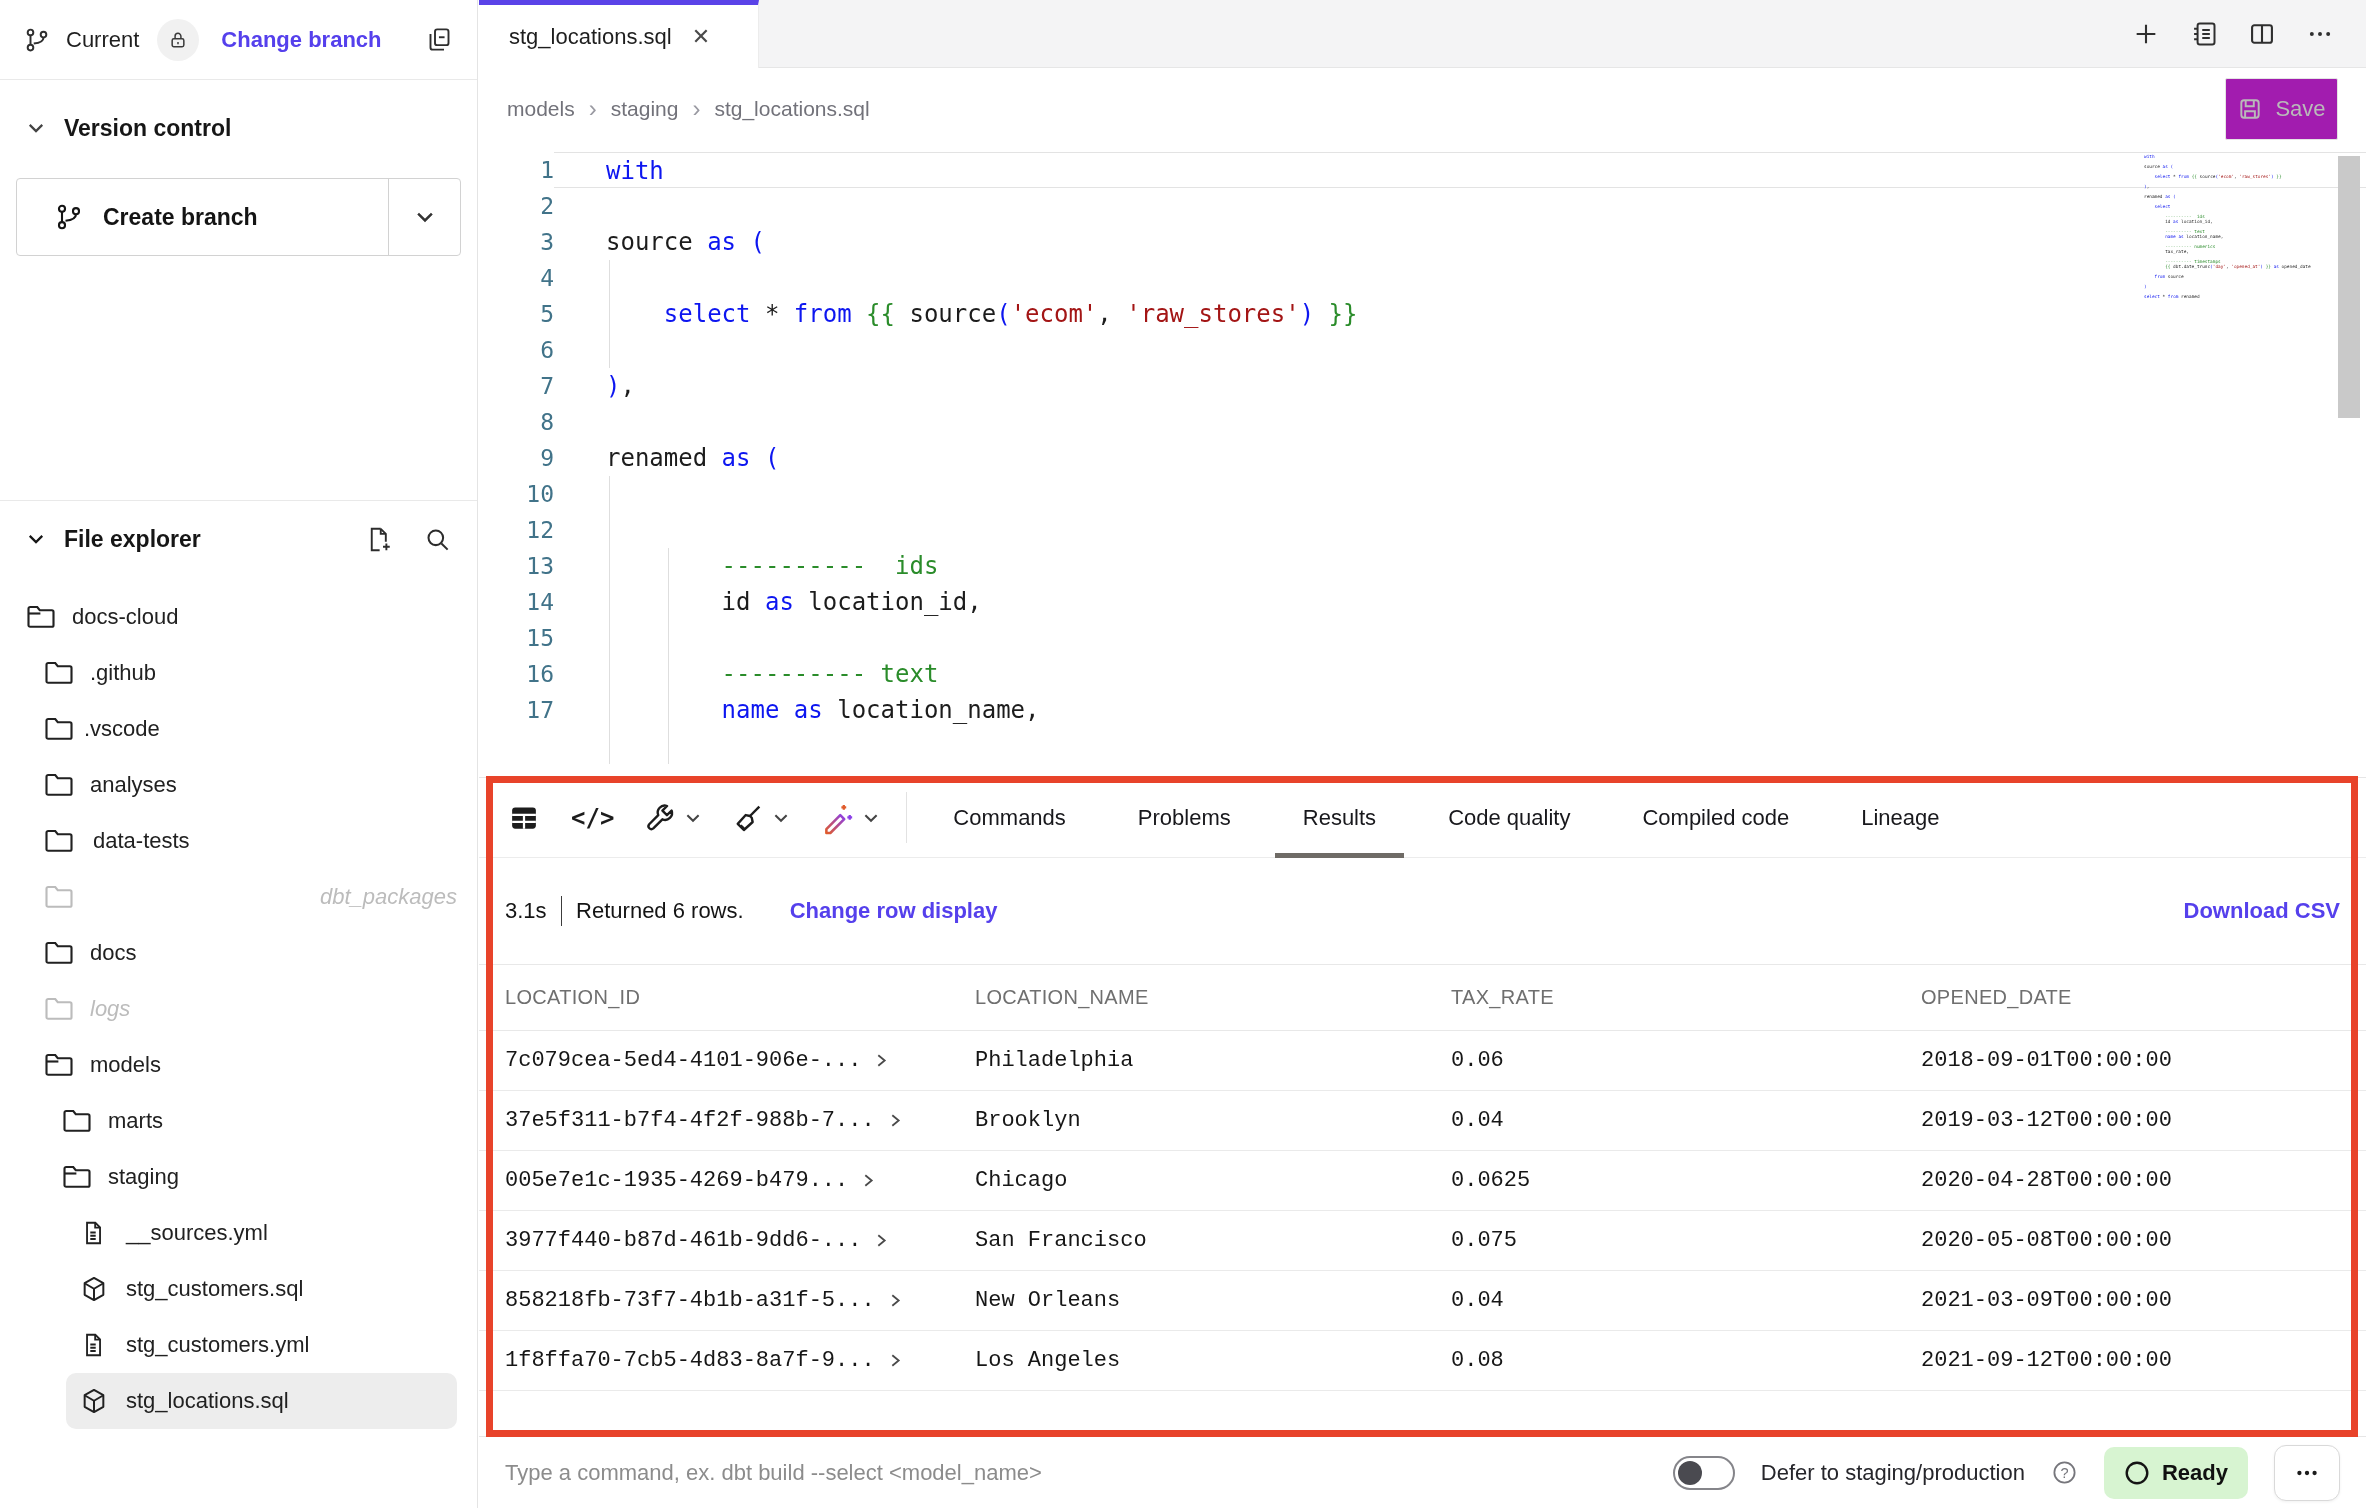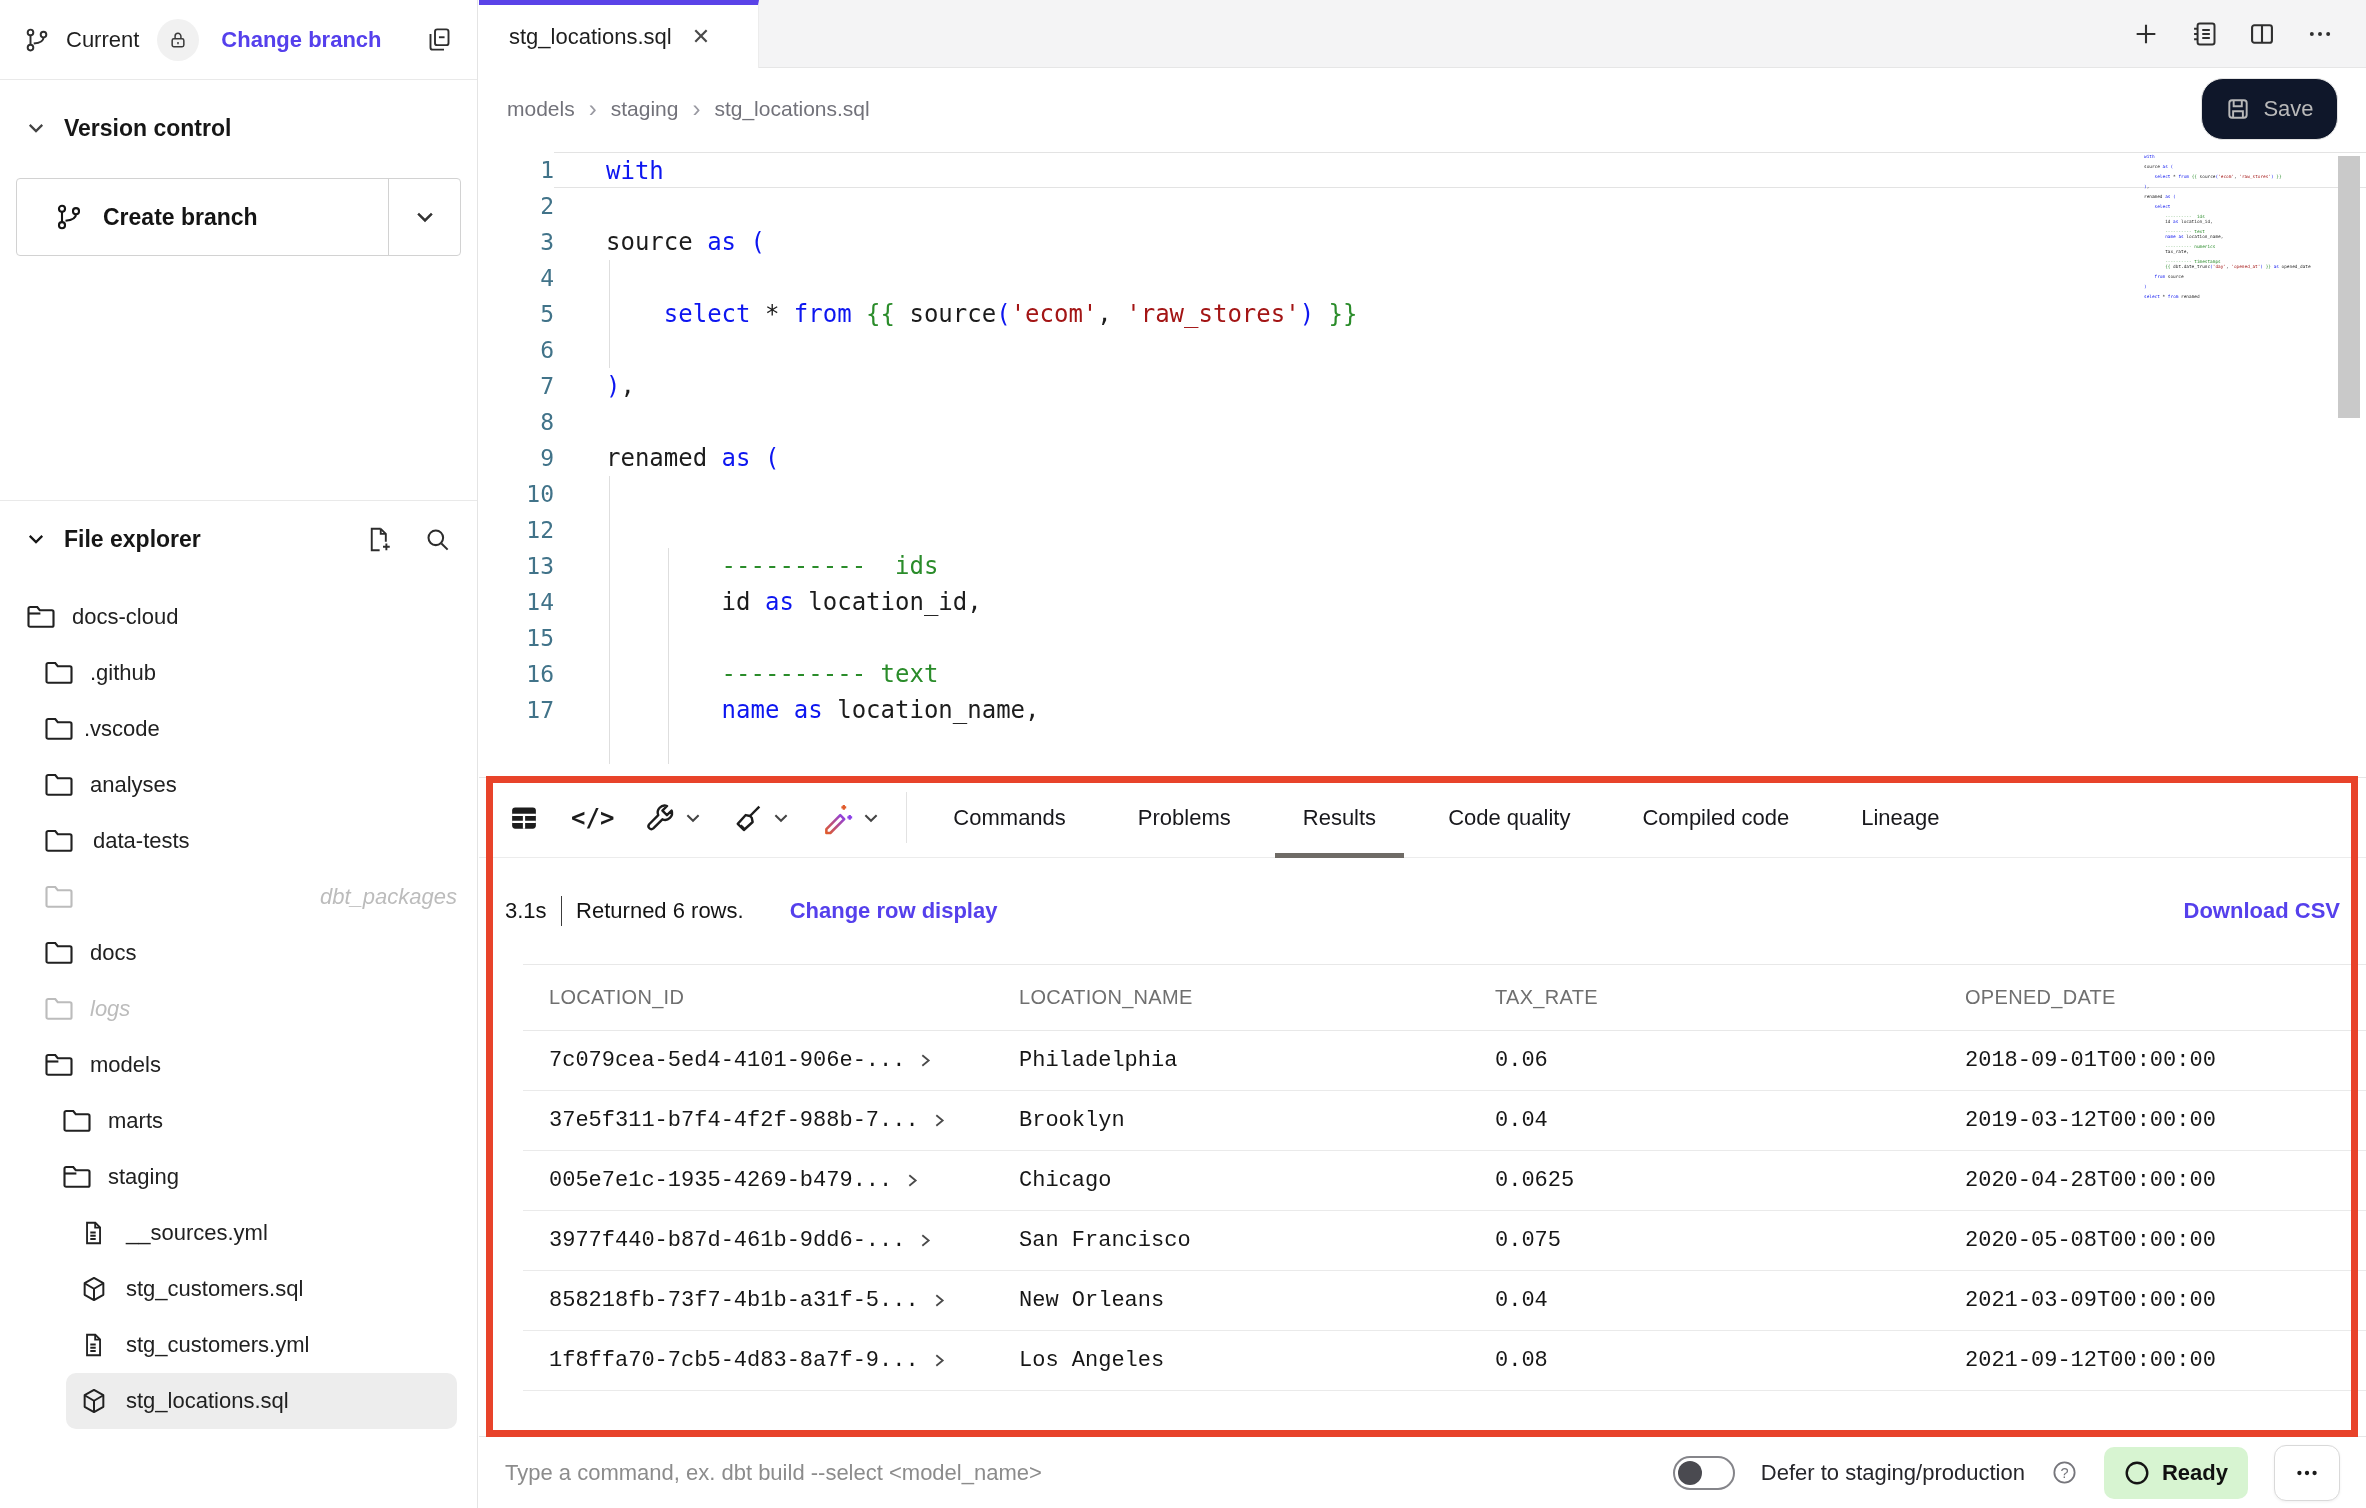--- a/index.html
+++ b/index.html
@@ -37,21 +37,21 @@
   .main { position:absolute; left:479px; top:0; right:0; height:100%; display:flex; flex-direction:column; }
   .tabbar { height:68px; background:#f4f4f5; display:flex; border-bottom:1px solid #e6e6e6; flex:0 0 68px; }
   .tab { width:280px; background:#fff; border-top:5px solid var(--tab-border); border-right:1px solid #ececec; display:flex; align-items:center; gap:20px; padding:0 30px; font-size:22px; color:#1e1e1e; margin-bottom:-1px; }
   .tab-close { color:#4a4a4a; font-size:22px; cursor:pointer; }
   .tab-actions { margin-left:auto; display:flex; align-items:center; gap:30px; padding-right:32px; color:#2f2f2f; }
   .tab-actions > span { cursor:pointer; }
 
   .crumb-row { height:82px; flex:0 0 82px; display:flex; align-items:center; padding:0 28px; background:#fff; }
   .breadcrumb { display:flex; align-items:center; gap:14px; color:#72727a; font-size:21px; }
   .crumb-sep { color:#9a9aa2; font-size:24px; line-height:1; }
-  .save-btn { margin-left:auto; width:137px; height:62px; border:1.5px solid #e4e4e4; border-radius:22px; background:#0f172a; color:#b9b9b9; display:flex; align-items:center; justify-content:center; gap:12px; font-size:22px; font-weight:500; }
+  .save-btn { margin-left:auto; width:113px; height:62px; border:1.5px solid #e4e4e4; border-radius:2px; background:#a21caf; color:#b9b9b9; display:flex; align-items:center; justify-content:center; gap:12px; font-size:22px; font-weight:500; }
 
   .editor { position:relative; flex:0 0 627px; height:627px; font-family:"DejaVu Sans Mono","Liberation Mono",monospace; font-size:24px; line-height:36px; padding-top:2px; overflow:hidden; background:#fff; }
   .code-line { display:flex; height:36px; }
   .gutter { flex:0 0 75px; text-align:right; color:#417389; font-size:23px; user-select:none; }
   .lcontent { flex:1; padding-left:52px; white-space:pre; height:36px; }
   .code-line.current .lcontent { border-top:1px solid #e3e3e3; border-bottom:1px solid #e3e3e3; }
   .seg-k { color:#0d16f0; } .seg-s { color:#a31515; } .seg-c { color:#2a8c2a; }
   .seg-j { color:#2a8c2a; } .seg-p { color:#0d16f0; } .seg-t { color:#1c1c1c; }
   .guide { position:absolute; width:1px; background:#dedede; }
   .minimap { position:absolute; top:4px; right:52px; width:170px; }
@@ -65,21 +65,21 @@
   .tool { display:flex; align-items:center; gap:8px; cursor:pointer; }
   .panel-tabs { display:flex; margin-left:18px; gap:16px; }
   .ptab { padding:0 28px; font-size:22px; color:#18181c; display:flex; align-items:center; position:relative; cursor:pointer; }
   .ptab.active::after { content:""; position:absolute; left:0; right:0; bottom:-1px; height:5px; background:var(--underline); }
 
   .status-row { height:106px; flex:0 0 106px; display:flex; align-items:center; padding:0 26px; font-size:22px; color:#141414; }
   .vbar { width:1.5px; height:30px; background:#3c3c3c; margin:0 14px; }
   .row-display-link { margin-left:46px; color:var(--accent); font-weight:600; cursor:pointer; }
   .download-link { margin-left:auto; color:var(--accent); font-weight:600; cursor:pointer; }
 
-  .rtable { flex:1;padding-left:44px; }
+  .rtable { flex:1; }
   .tr, .thead { display:grid; grid-template-columns:470px 476px 470px 1fr; padding:0 26px; align-items:center; }
   .thead { height:67px; border-top:1px solid #e8e8e8; border-bottom:1px solid #e8e8e8; }
   .th { font-size:20px; color:#6f6f6f; letter-spacing:0.3px; }
   .tr { height:60px; border-bottom:1px solid #eaeaea;font-family:Liberation Mono, monospace; }
   .td { font-size:22px; color:#161616; display:flex; align-items:center; white-space:nowrap; overflow:hidden; }
   .cell-chev { margin-left:12px; display:flex; }
 
   
   .command-bar { flex:0 0 72px; border-top:1px solid #e6e6e6; display:flex; align-items:center; padding:0 26px; background:#fff; }
   .cmd-placeholder { color:#8c8c8c; font-size:22px; flex:1; }

